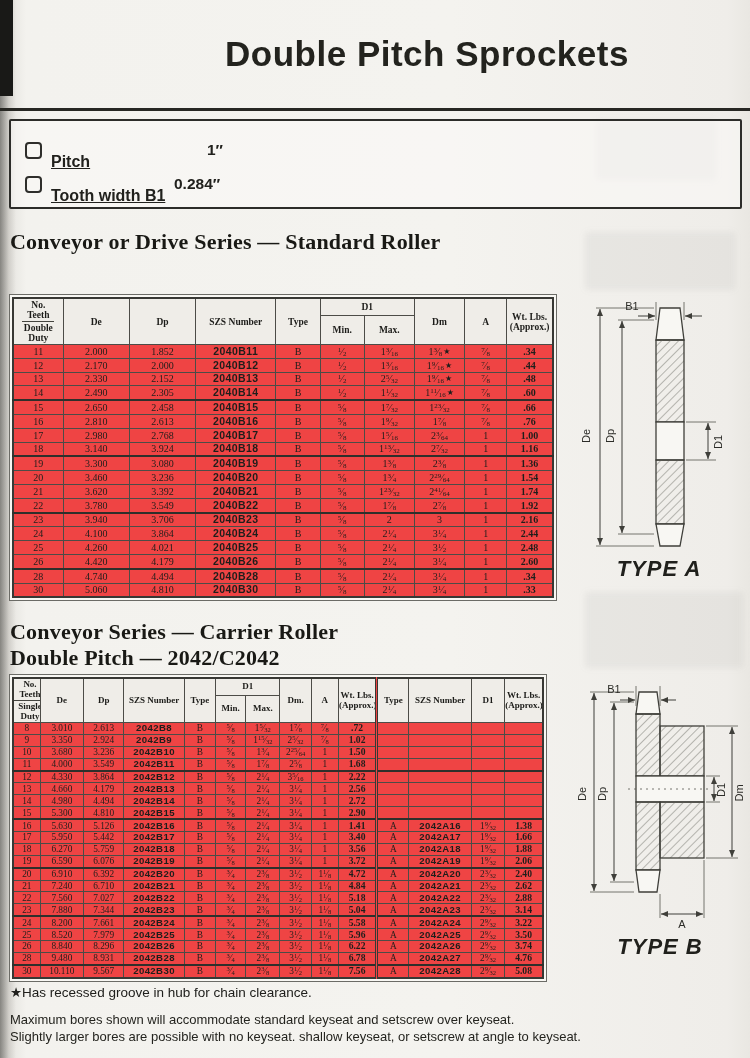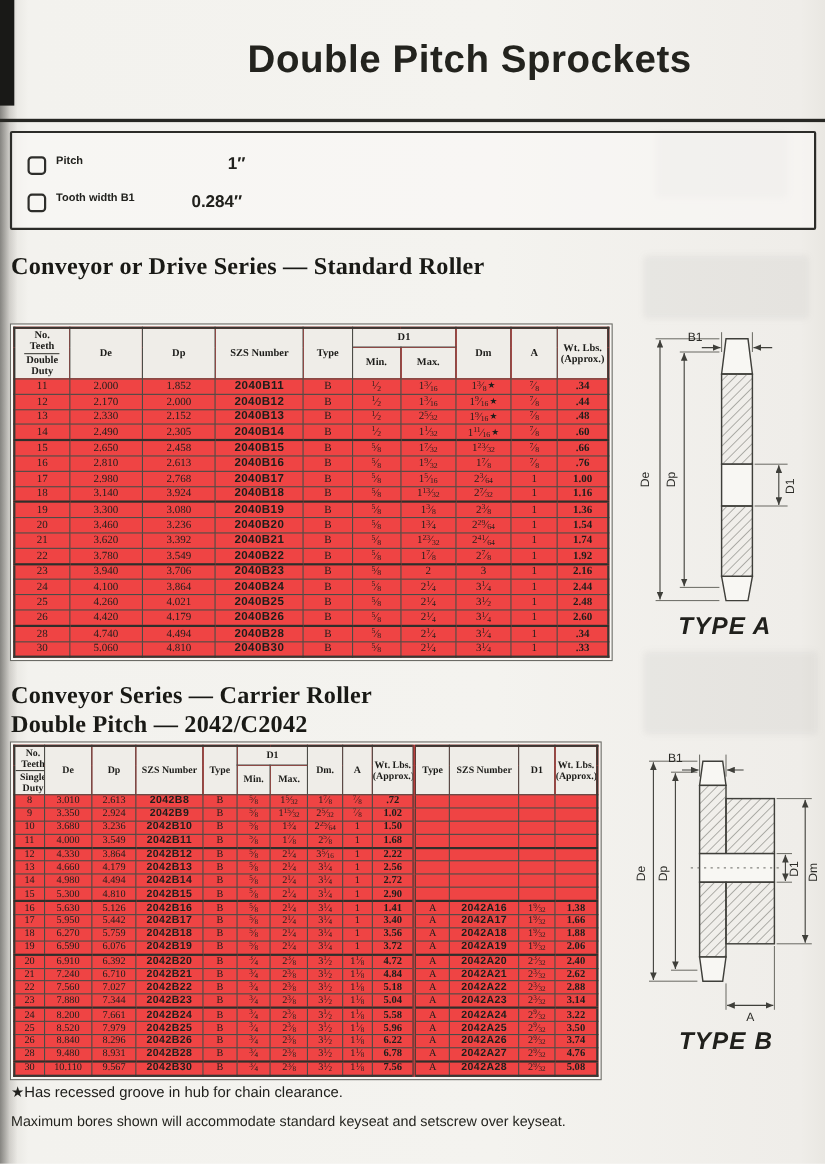--- a/index.html
+++ b/index.html
@@ -19,21 +19,21 @@
 
   .page-title{position:absolute;left:0;top:34px;width:750px;text-align:center;padding-left:104px;box-sizing:border-box;
     font-size:35px;font-weight:bold;letter-spacing:.5px;color:#23231e;}
   .title-rule{position:absolute;left:0;top:108px;width:750px;height:3px;background:#272723;}
 
   .spec-box{position:absolute;left:9px;top:119px;width:729px;height:86px;border:2px solid #2c2c29;
     border-radius:2px;background:rgba(250,249,246,.6);}
   .spec-row{position:absolute;left:14px;height:20px;}
   .spec-row.r1{top:20px;} .spec-row.r2{top:54px;}
   .chk{position:absolute;left:0;top:1px;width:13px;height:13px;border:2px solid #2e2e2b;border-radius:4px;background:transparent;}
-  .spec-label{position:absolute;left:26px;top:0;font-size:10px;font-weight:bold;white-space:nowrap;color:#21211d;}
+  .spec-label{position:absolute;left:26px;top:12px;font-size:16px;font-weight:bold;white-space:nowrap;color:#21211d;text-decoration:underline;}
   .spec-value{position:absolute;top:0;font-size:15.5px;font-weight:bold;white-space:nowrap;color:#21211d;}
   .spec-value.v1{left:182px;} .spec-value.v2{left:149px;}
 
   .sec-title{position:absolute;left:10px;font-family:"Liberation Serif",serif;font-weight:bold;
     font-size:22px;line-height:26px;color:#191915;letter-spacing:.2px;white-space:nowrap;}
   .sec1{top:229px;} .sec2{top:619px;}
 
   
   .twrap{position:absolute;background:#f8f7f3;border:1px solid #6b6b66;padding:2px;}
   .twrap1{left:9px;top:294px;width:542px;}
@@ -838,13 +838,14 @@
   <text x="32" y="112" transform="rotate(-90 32 112)" text-anchor="middle">Dp</text>
   <text x="151" y="108" transform="rotate(-90 151 108)" text-anchor="middle">D1</text>
   <text x="169" y="111" transform="rotate(-90 169 111)" text-anchor="middle">Dm</text>
   <text x="108" y="246" text-anchor="middle">A</text>
 </svg>
 <div class="cap capB">TYPE B</div>
 
 <div class="fn-star">★Has recessed groove in hub for chain clearance.</div>
 <div class="fn-block">
   <div>Maximum bores shown will accommodate standard keyseat and setscrew over keyseat.</div>
+  <div>Slightly larger bores are possible with no keyseat. shallow keyseat, or setscrew at angle to keyseat.</div>
 </div>
 
 </body></html>

